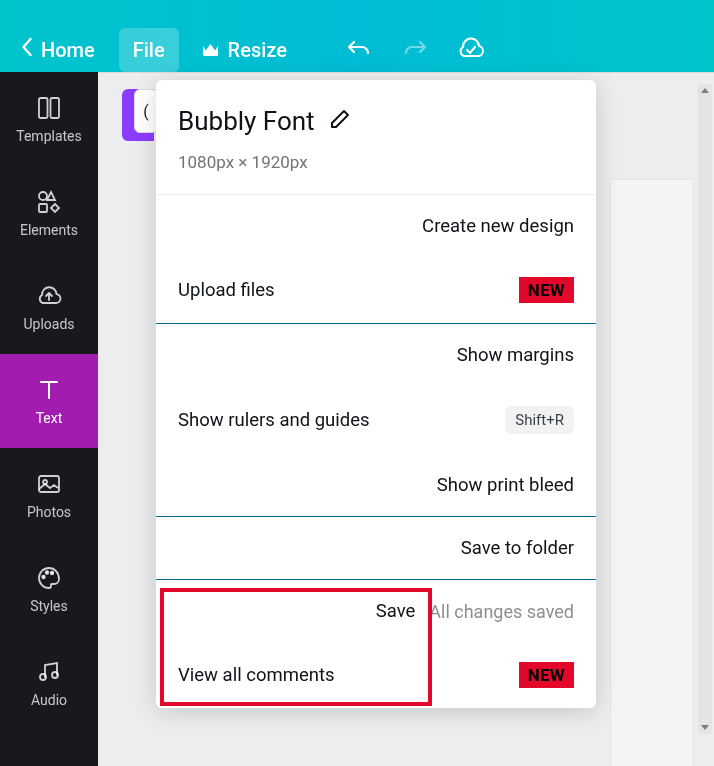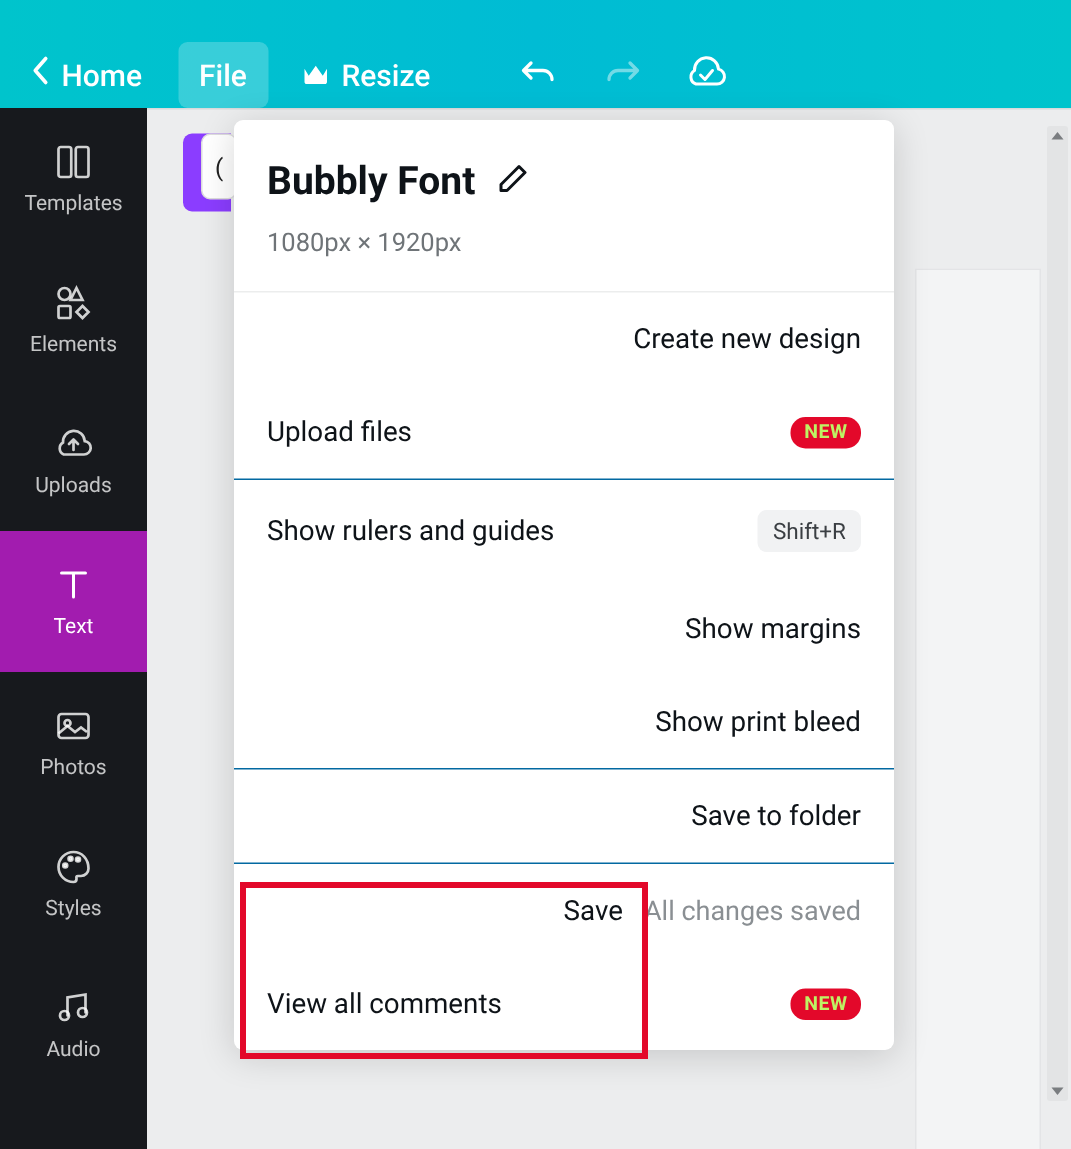--- a/index.html
+++ b/index.html
@@ -88,37 +88,37 @@
       background: #fff;
       box-shadow: 0 4px 24px rgba(0,0,0,0.16);
       border-radius: 6px;
       overflow-y: auto;
     }
     .dd-header {
       padding: 26px 22px 22px;
       border-bottom: 1px solid #eceded;
     }
     .dd-title-row { display: flex; align-items: center; gap: 14px; }
-    .dd-title { font-size: 26px; font-weight: 700; color: #0e1318; }
+    .dd-title { font-size: 26px; font-weight: 400; color: #0e1318; }
     .dd-dims { margin-top: 16px; font-size: 17px; color: #6f7478; }
     .dd-item {
       padding: 20px 22px;
       font-size: 18.5px;
       color: #0e1318;
       display: flex;
       align-items: center;
       gap: 14px;
       cursor: pointer;
       justify-content: flex-end;
     }
     .dd-item .spacer { flex: 1; }
     .dd-sep { border-bottom: 1px solid #0369a1; }
     .badge-new {
-      background: #e3082a; color: #bef264; font-weight: 700;
-      font-size: 13px; padding: 3px 9px; border-radius: 10px;
+      background: #e3082a; color: #000000; font-weight: 700;
+      font-size: 17px; padding: 3px 9px; border-radius: 0;
       letter-spacing: 0.3px;
     }
     .shortcut {
       background: #f1f2f3; color: #3b3f43;
       font-size: 15px; padding: 5px 10px; border-radius: 6px;
     }
     .saved-text { color: #8a8f93; font-size: 18px; }
 
     .highlight-box {
       position: absolute;
@@ -284,27 +284,27 @@
   <div class="dd-item">
     <span>Create new design</span>
   </div>
   <div class="dd-item dd-sep">
     <span>Upload files</span>
     <span class="spacer"></span>
     <span class="badge-new">NEW</span>
   </div>
 
   <div class="dd-item">
+    <span>Show margins</span>
+  </div>
+  <div class="dd-item">
     <span>Show rulers and guides</span>
     <span class="spacer"></span>
     <span class="shortcut">Shift+R</span>
   </div>
-  <div class="dd-item">
-    <span>Show margins</span>
-  </div>
   <div class="dd-item dd-sep">
     <span>Show print bleed</span>
   </div>
 
 
   <div class="dd-item dd-sep">
     <span>Save to folder</span>
   </div>
   <div class="dd-item">
     <span>Save</span>

